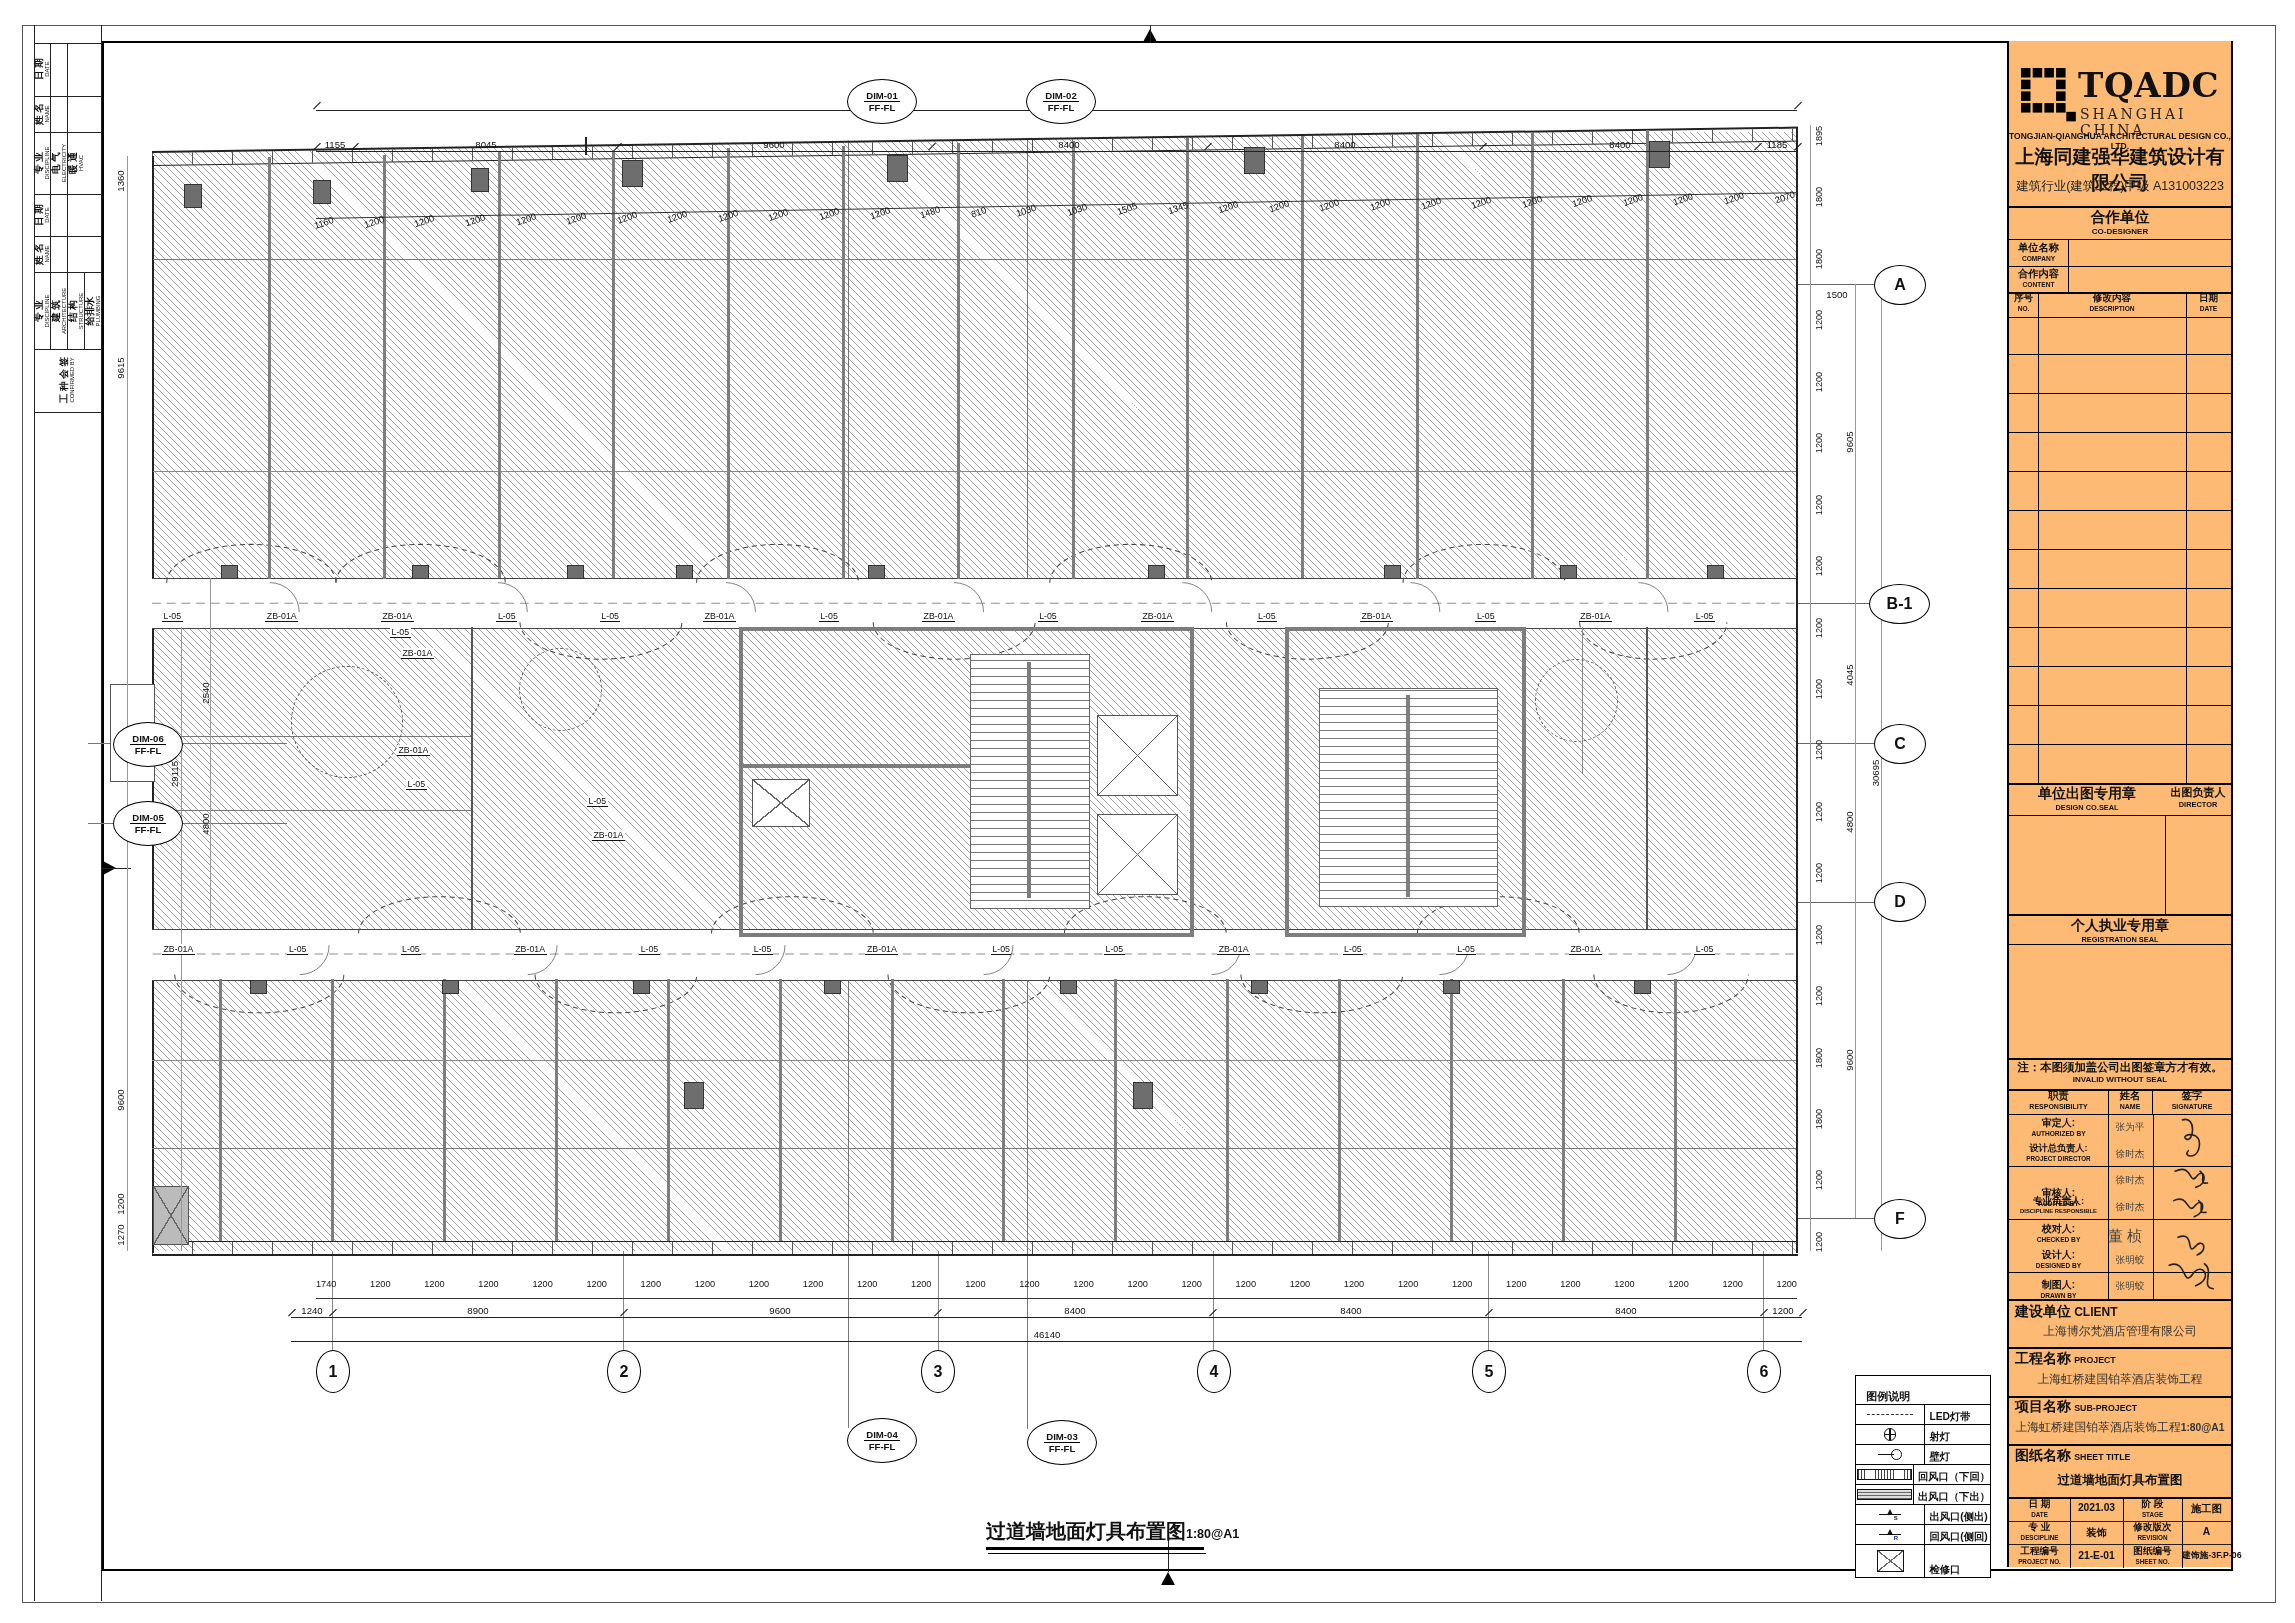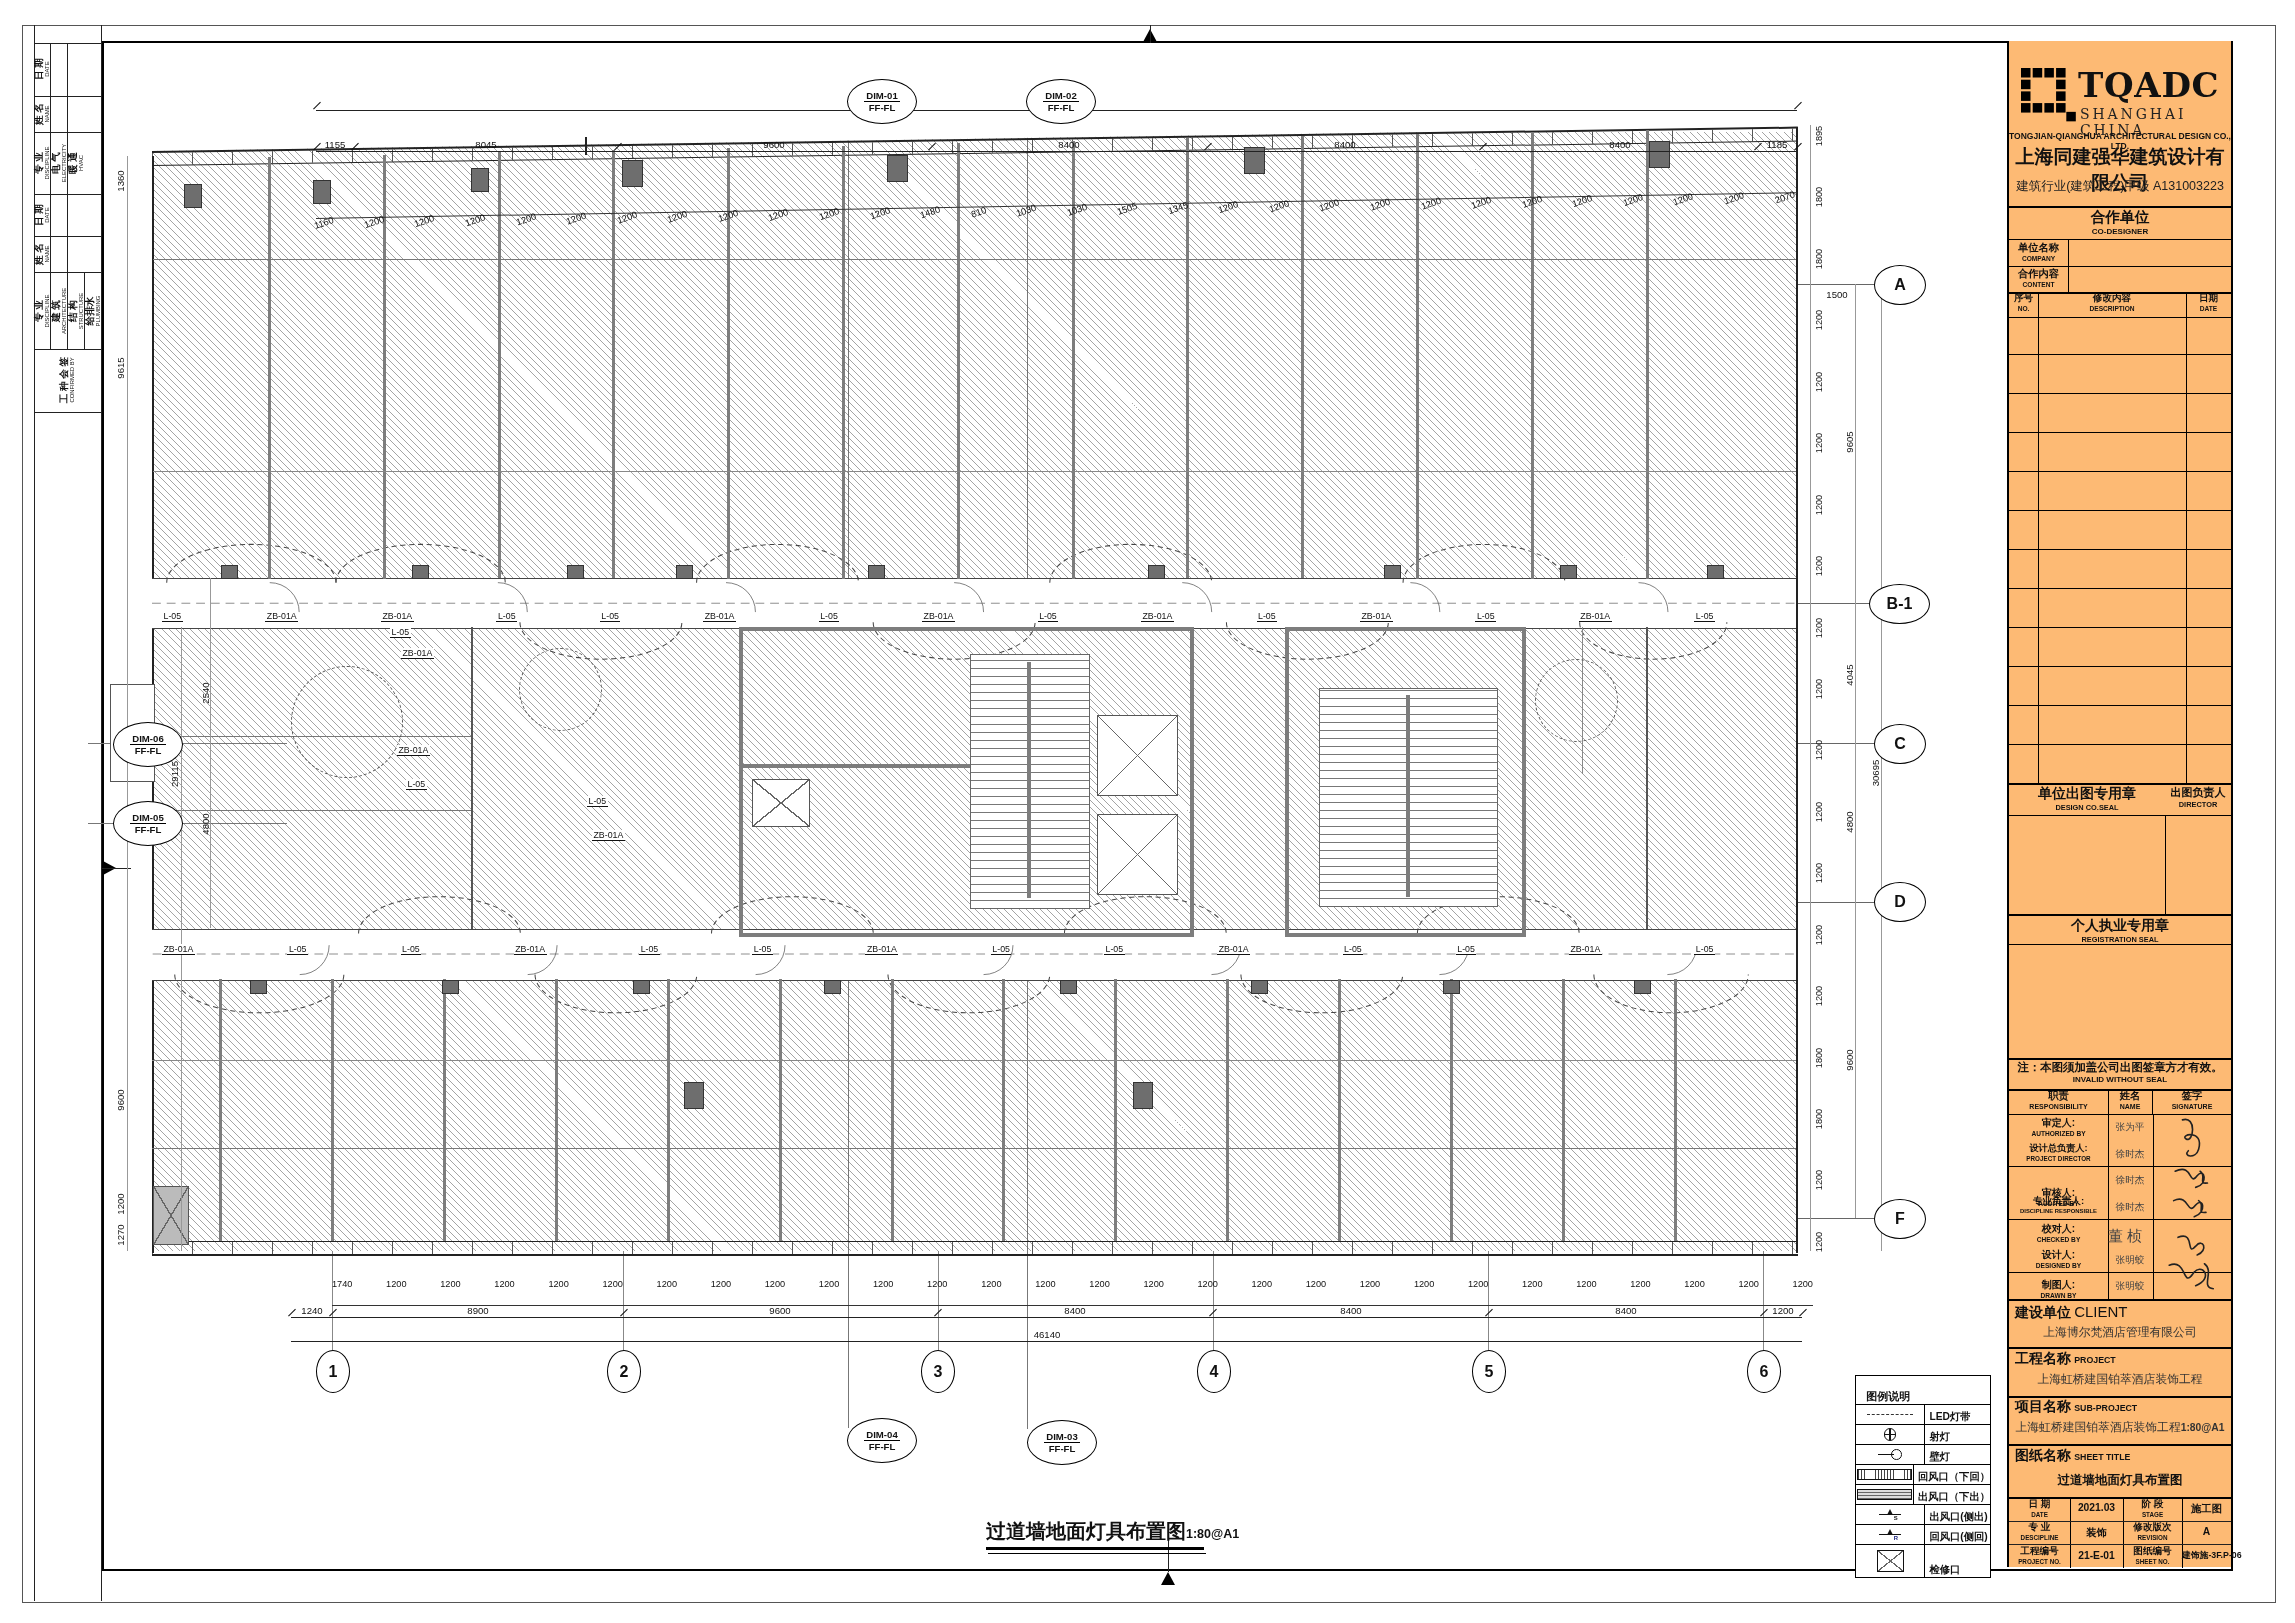--- a/index.html
+++ b/index.html
@@ -398,21 +398,21 @@
         <span>1200</span>
         <span>1200</span>
         <span>1200</span>
         <span>1200</span>
         <span>1200</span>
         <span>1200</span>
         <span>1200</span>
         <span>2070</span>
       </div>
 
-    <div class="dimrow flat" style="left:332px;top:1279px;width:1481px;border-bottom:0.7px solid #333;padding-bottom:16px">
+    <div class="dimrow flat" style="left:316px;top:1279px;width:1481px;border-bottom:0.7px solid #333;padding-bottom:9px">
 
     <span>1740</span>
         <span>1200</span>
         <span>1200</span>
         <span>1200</span>
         <span>1200</span>
         <span>1200</span>
         <span>1200</span>
         <span>1200</span>
         <span>1200</span>
@@ -788,21 +788,21 @@
           <path d="M 30 78 C 55 66 48 100 60 84 C 70 72 76 96 58 100 M 64 78 C 74 84 60 96 74 94"></path>
           <path d="M 28 118 C 50 108 46 140 58 124 C 68 112 74 134 56 140 M 62 118 C 72 124 58 136 72 134"></path>
           <path d="M 34 168 C 58 158 44 196 58 180 C 68 168 76 186 60 192"></path>
           <path d="M 22 206 C 46 196 40 238 54 218 C 66 200 84 224 58 234 M 70 204 C 84 214 64 236 82 238"></path>
         </g>
       </svg>
     </div>
 
     <div class="sec" style="top:1259px;height:47px;border-bottom-width:2.2px">
       <div style="margin:2.9px 0 0 5.9px"><span class="cn" style="font-size:14px">建设单位</span>
-        <span style="font-size:15px;font-weight:normal">CLIENT</span></div>
+        <span style="font-size:12px;font-weight:bold">CLIENT</span></div>
       <div style="text-align:center;font-size:11.8px;color:#333;margin-top:2.9px">上海博尔梵酒店管理有限公司</div>
     </div>
 
     <div class="sec" style="top:1306px;height:49px;border-bottom-width:2.2px">
       <div style="margin:2.9px 0 0 5.9px"><span class="cn" style="font-size:14px">工程名称</span>
         <span style="font-size:8.8px;font-weight:bold">PROJECT</span></div>
       <div style="text-align:center;font-size:11.8px;color:#333;margin-top:4.4px">上海虹桥建国铂萃酒店装饰工程</div>
     </div>
 
     <div class="sec" style="top:1354px;height:49px;border-bottom-width:2.2px">

